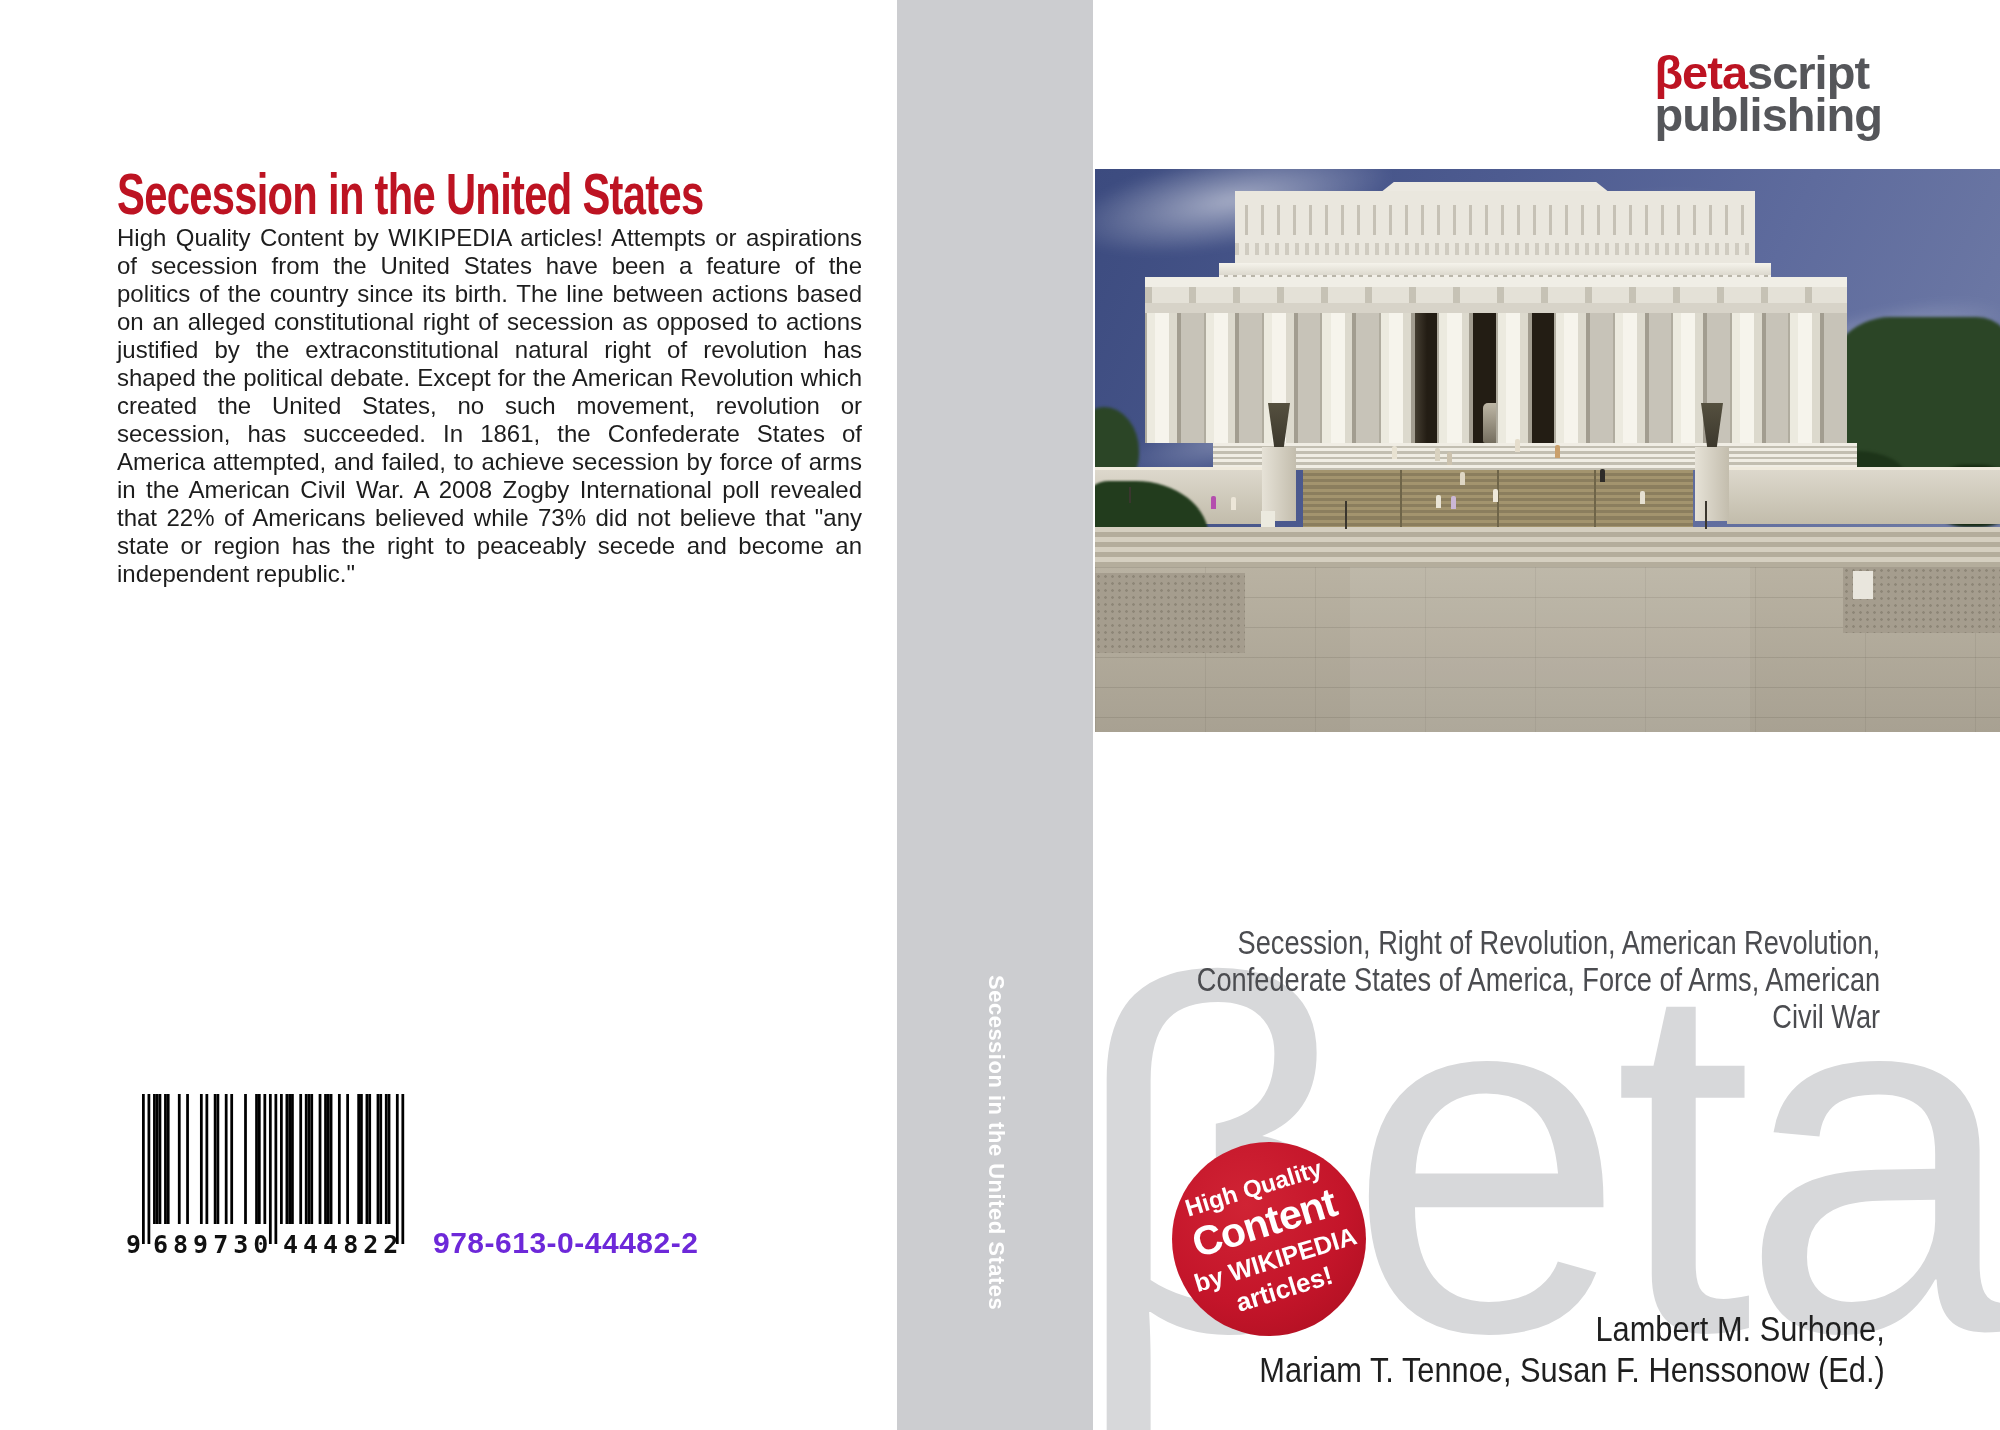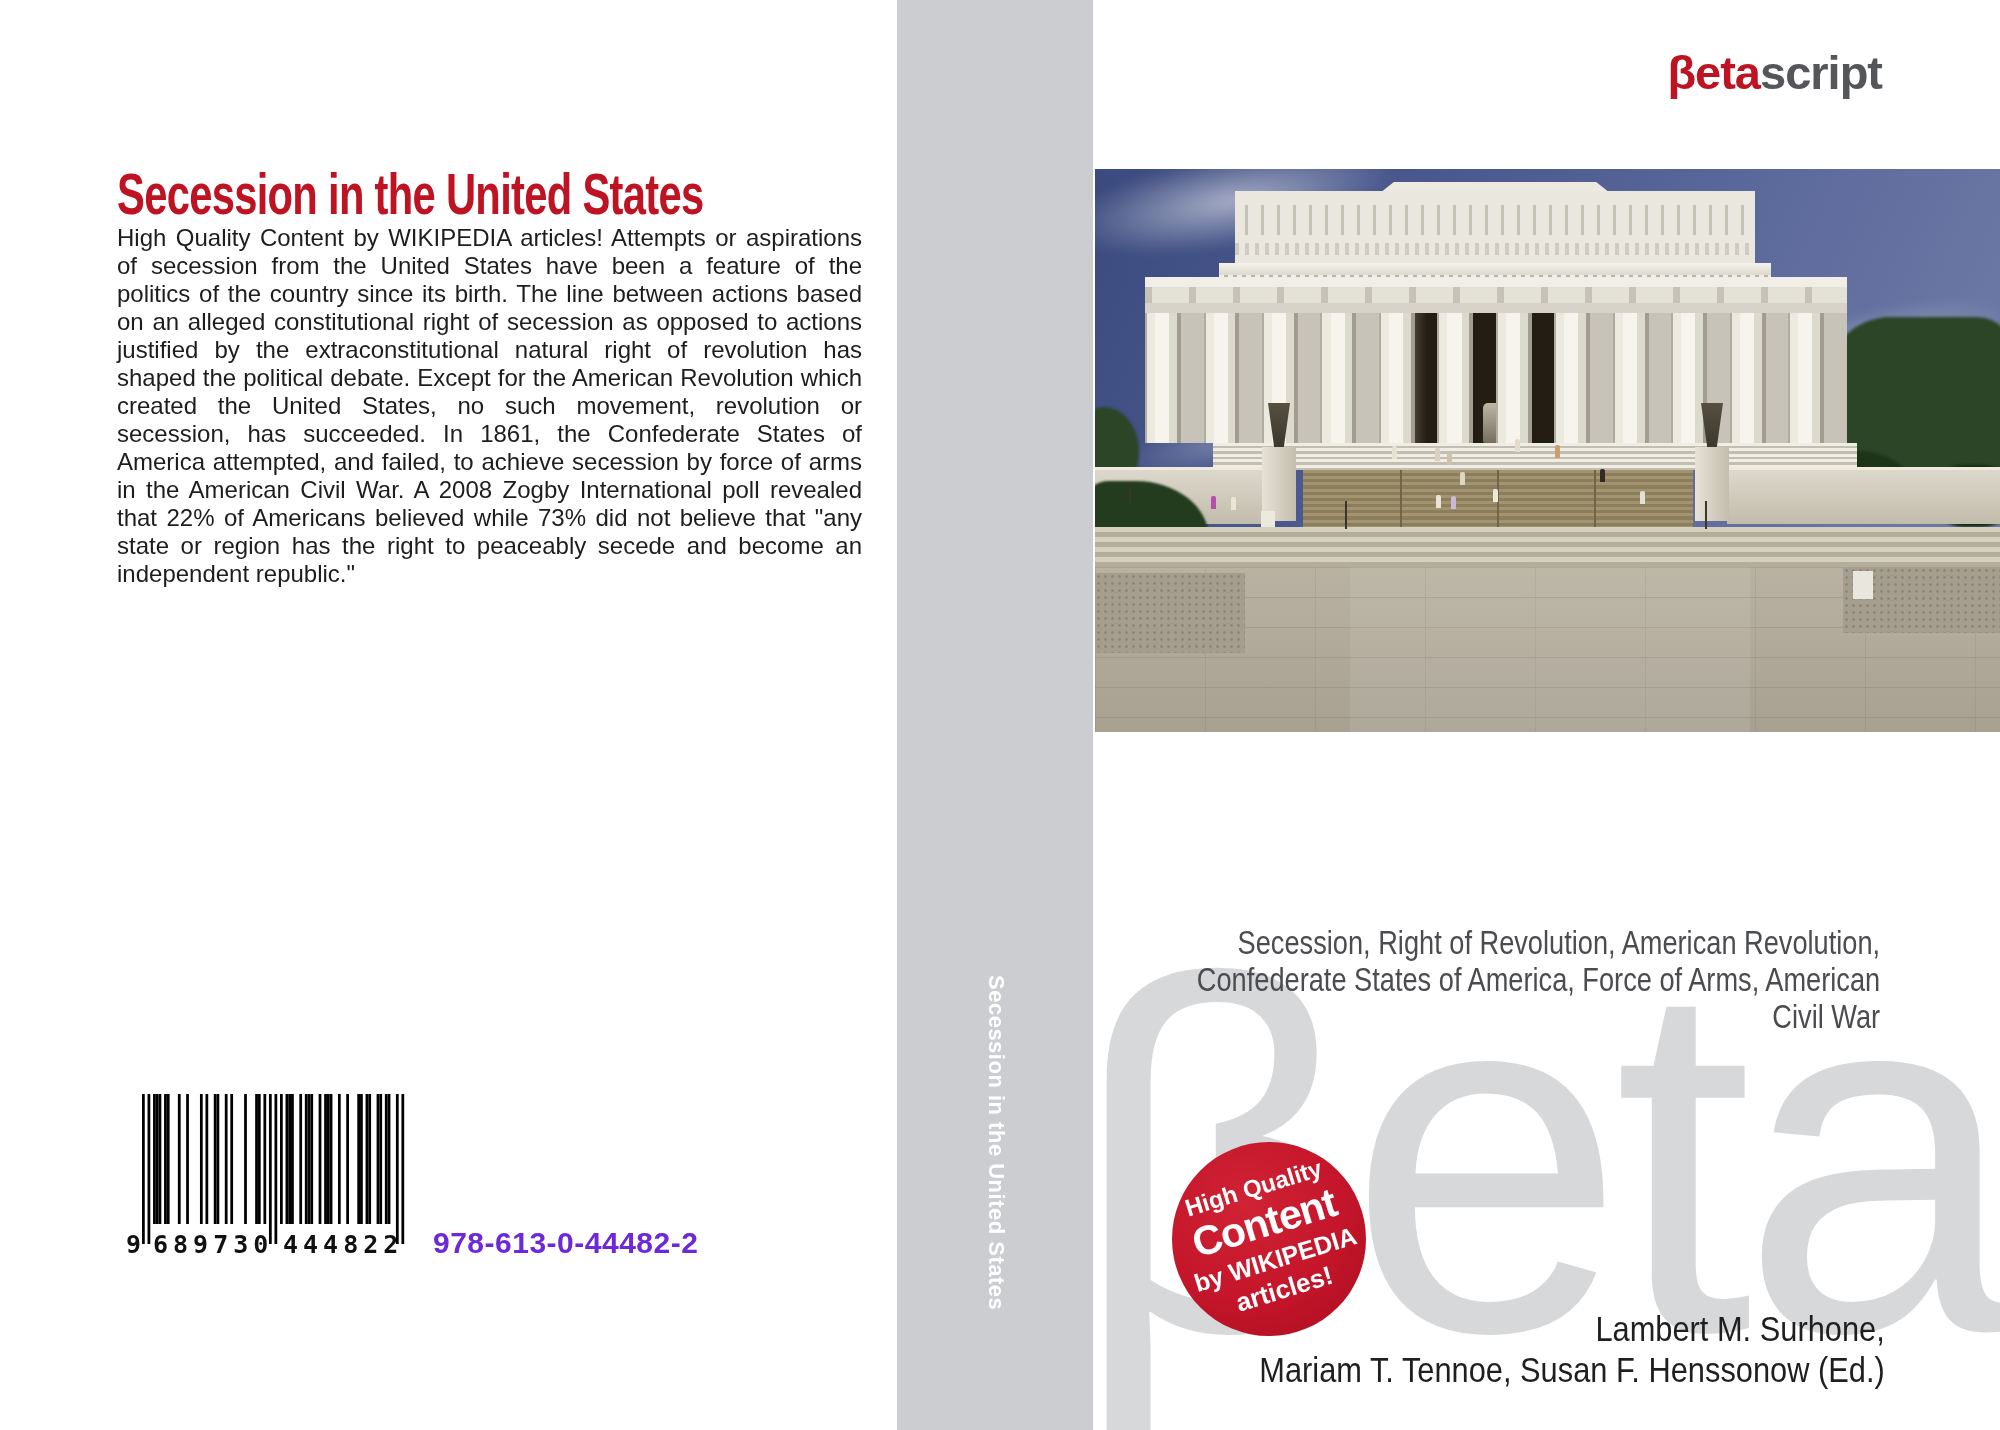--- a/index.html
+++ b/index.html
@@ -189,20 +189,21 @@
   </div>
 
   <div class="spine">
     <div class="spine-title">Secession in the United States</div>
   </div>
 
   <div>
 
     <div class="logo">
       <span class="red">βeta</span><span class="gray">script</span><br>
+      <span class="gray">publishing</span>
     </div>
 
     <div class="photo">
       <div class="cloud cl1"></div>
       <div class="cloud cl2"></div>
       <div class="cloud cl3"></div>
       <div class="cloud cl4"></div>
 
       <div class="tree tree-l1"></div>
       <div class="tree tree-r1"></div>

